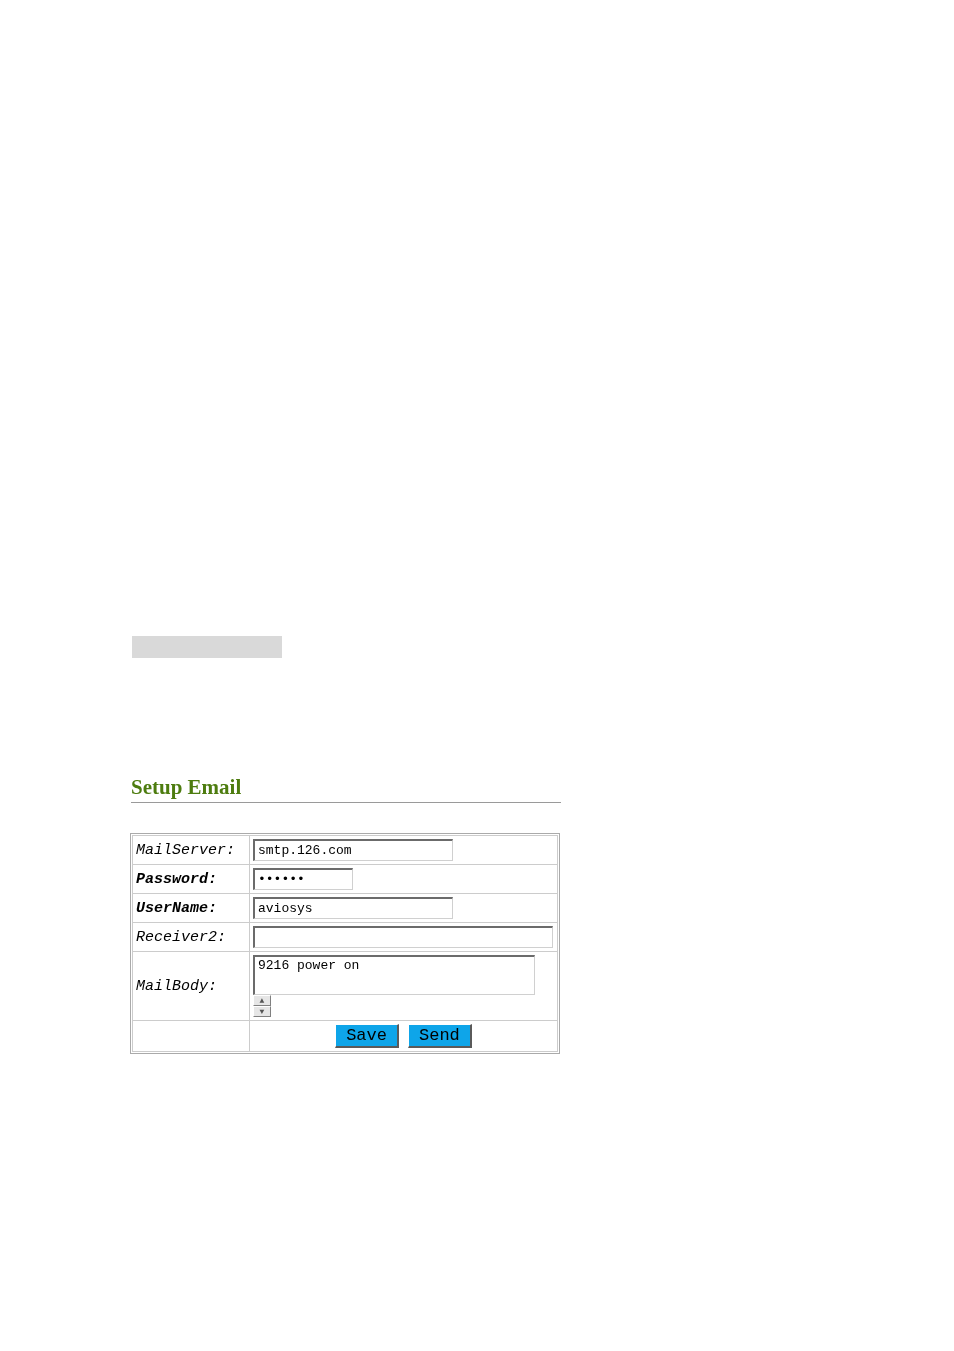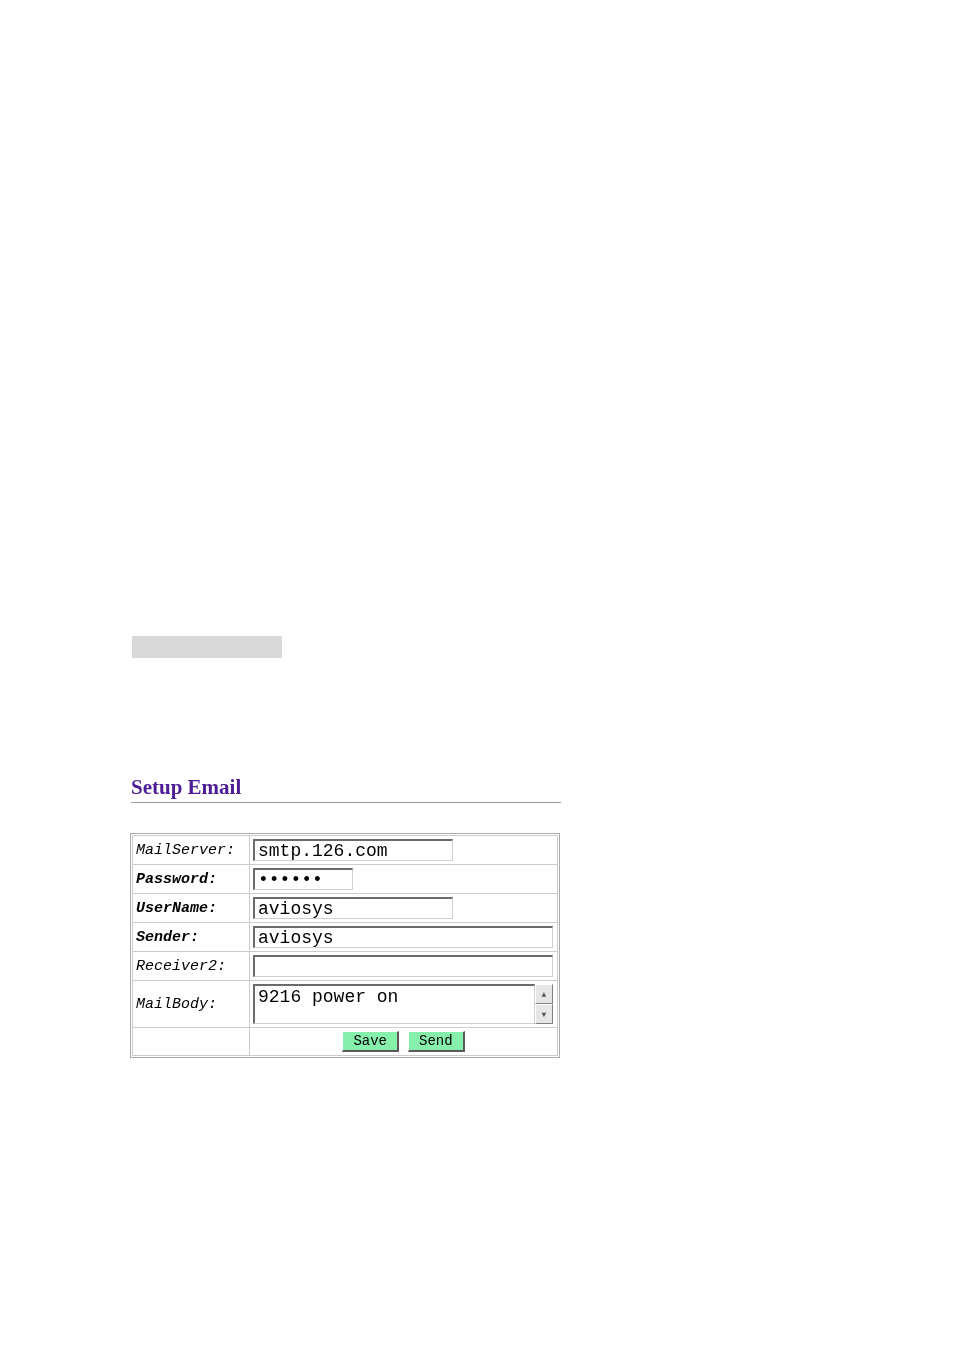--- a/index.html
+++ b/index.html
@@ -23,21 +23,21 @@
     height: 22px;
     background: #d9d9d9;
   }
   .section-title {
     position: absolute;
     left: 131px;
     top: 775px;
     font-family: "Times New Roman", Times, serif;
     font-size: 21px;
     font-weight: bold;
-    color: #4c1d95;
+    color: #4d7c0f;
   }
   .hr-line {
     position: absolute;
     left: 131px;
     top: 802px;
     width: 430px;
     height: 0;
     border-top: 1px solid #9a9a9a;
   }
   .form-outer {
@@ -64,36 +64,37 @@
   td.label-cell {
     width: 110px;
     white-space: nowrap;
     font-style: italic;
   }
   td.label-cell.bold {
     font-weight: bold;
   }
   input.txt, textarea.txt {
     font-family: "Courier New", Courier, monospace;
-    font-size: 18px;
+    font-size: 13px;
     border-top: 2px solid #6b6b6b;
     border-left: 2px solid #6b6b6b;
     border-right: 1px solid #d0d0d0;
     border-bottom: 1px solid #d0d0d0;
     padding: 1px 3px;
     background: #fff;
     box-sizing: border-box;
     height: 22px;
   }
   .w-med { width: 200px; }
   .w-short { width: 100px; }
   .w-full { width: 300px; }
   .ta-wrap {
     display: flex;
     align-items: stretch;
+    flex-direction: column;
   }
   textarea.txt {
     height: 40px;
     width: 282px;
     resize: none;
     overflow: hidden;
   }
   .scroll-buttons {
     display: flex;
     flex-direction: column;
@@ -108,22 +109,22 @@
     color: #555;
     background: #e6e6e6;
     border-top: 1px solid #fff;
     border-left: 1px solid #fff;
     border-right: 1px solid #808080;
     border-bottom: 1px solid #808080;
     user-select: none;
   }
   .btn {
     font-family: "Courier New", Courier, monospace;
-    font-size: 14px;
-    background: #86efac;
+    font-size: 17px;
+    background: #0ea5e9;
     border-top: 1px solid #fff;
     border-left: 1px solid #fff;
     border-right: 2px solid #5a5a5a;
     border-bottom: 2px solid #5a5a5a;
     padding: 1px 10px;
     cursor: default;
   }
   td.button-cell {
     text-align: center;
     padding: 4px;
@@ -154,26 +155,20 @@
           <input type="text" class="txt w-short" value="••••••" style="">
         </td>
       </tr>
       <tr>
         <td class="label-cell bold">UserName:</td>
         <td>
           <input type="text" class="txt w-med" value="aviosys" style="">
         </td>
       </tr>
       <tr>
-        <td class="label-cell bold">Sender:</td>
-        <td>
-          <input type="text" class="txt w-full" value="aviosys" style="">
-        </td>
-      </tr>
-      <tr>
         <td class="label-cell">Receiver2:</td>
         <td>
           <input type="text" class="txt w-full" value="" style="">
         </td>
       </tr>
       <tr>
         <td class="label-cell">MailBody:</td>
         <td>
           <div class="ta-wrap">
             <textarea class="txt" style="">9216 power on</textarea>

